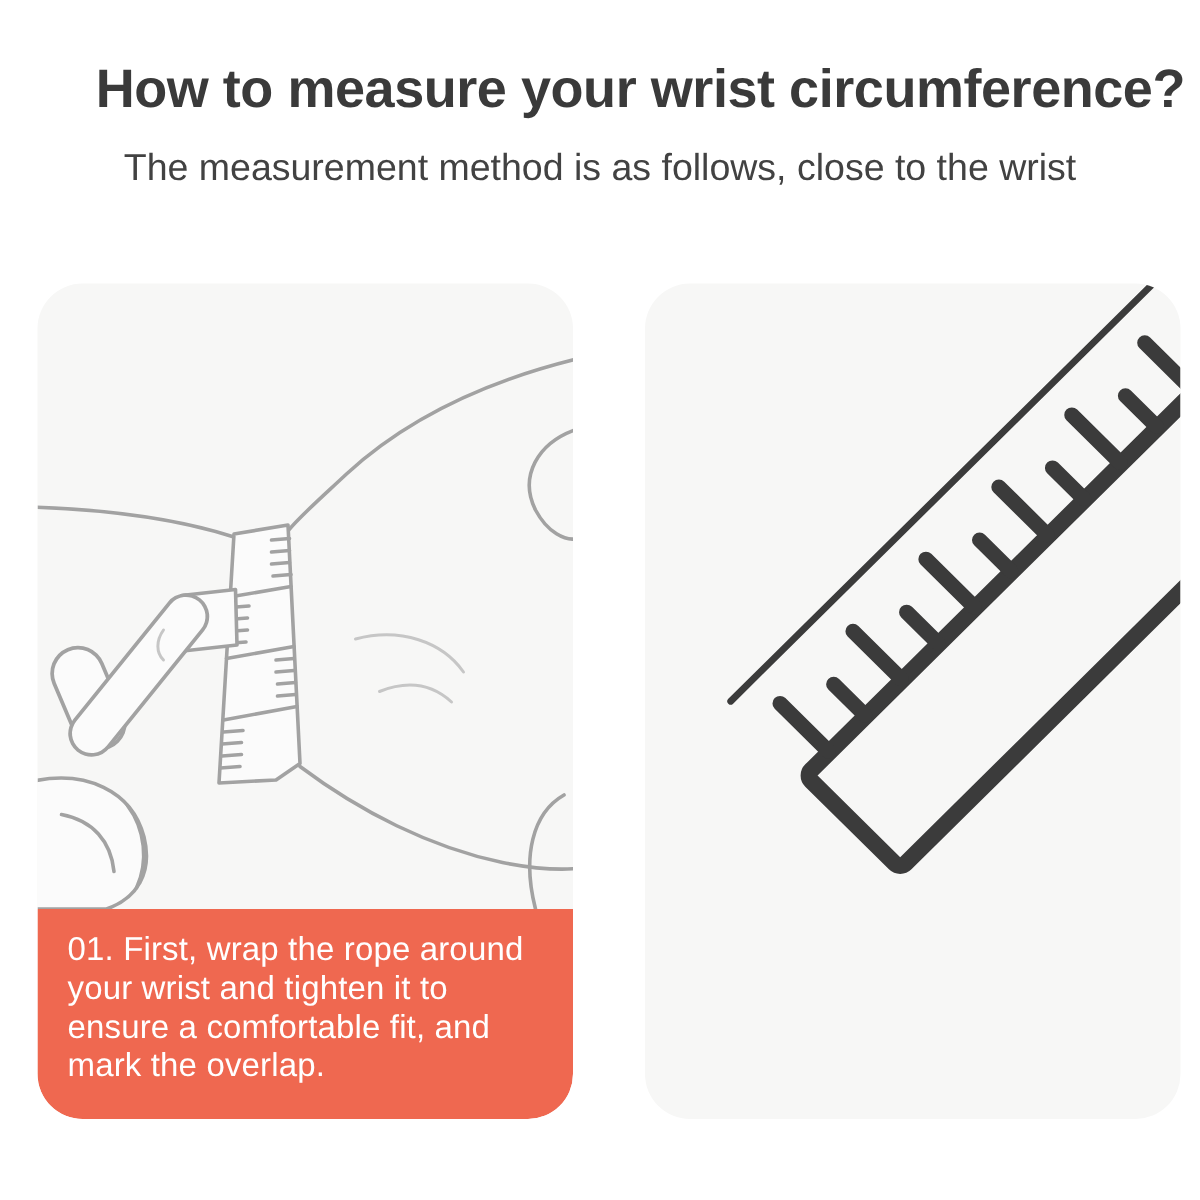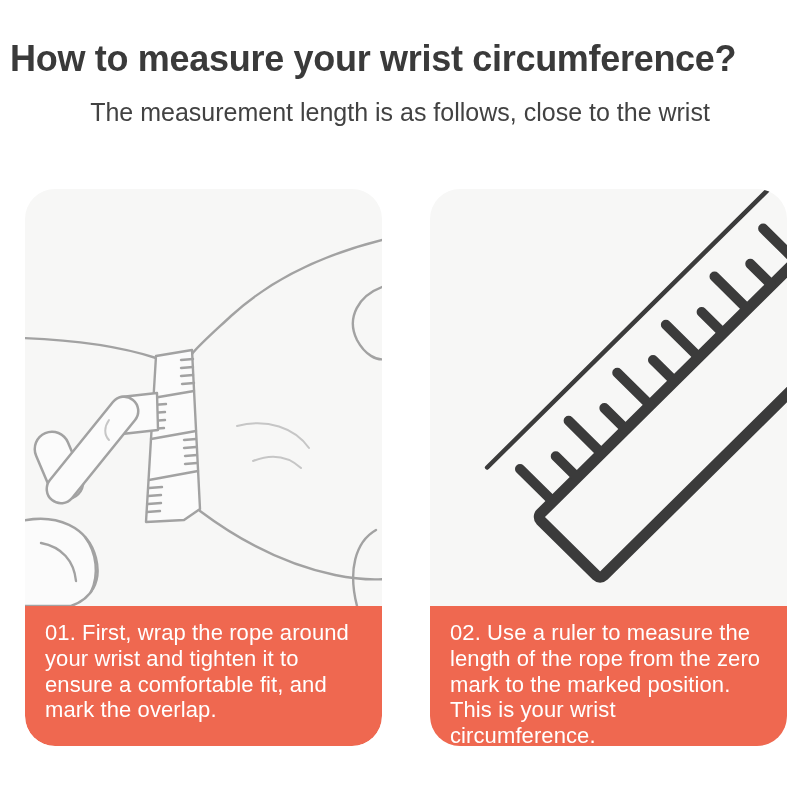--- a/index.html
+++ b/index.html
@@ -3,21 +3,21 @@
 <meta charset="utf-8">
 <style>
   html,body{margin:0;padding:0;}
   body{
     width:800px;height:800px;background:#ffffff;
     font-family:"Liberation Sans","DejaVu Sans",sans-serif;
     overflow:hidden;
   }
   .page{width:800px;height:800px;}
   .title{
-    margin:38px 10px 0;text-align:left;
+    margin:38px 10px 0;text-align:right;
     font-size:36px;font-weight:700;letter-spacing:-0.3px;
     color:var(--heading-text,#3a3a3a);line-height:1.15;
   }
   .subtitle{
     margin:19px 10px 0;text-align:center;
     font-size:25px;font-weight:400;color:#424242;line-height:1.15;
   }
   .panels{
     display:flex;gap:48px;padding:0 25px;margin-top:62px;
   }
@@ -44,21 +44,21 @@
   .art .fingerfill{stroke:#fbfbfb;}
   .dark{stroke:var(--ruler,#3b3b3b);fill:none;
         stroke-linecap:round;stroke-linejoin:round;}
 </style>
 </head>
 <body>
 
 <div class="page">
 
   <h1 class="title">How to measure your wrist circumference?</h1>
-  <p class="subtitle">The measurement length is as follows, close to the wrist</p>
+  <p class="subtitle">The measurement method is as follows, close to the wrist</p>
 
   <div class="panels">
 
     <section class="panel">
       <div class="illustration">
         <svg viewBox="0 0 357 417" preserveAspectRatio="none">
           <g class="art">
 
             <path d="M -4,149 C 55,151 100,159 131,169"></path>
 
@@ -129,17 +129,16 @@
                 <line x1="294" y1="-1" x2="294" y2="-46"></line>
                 <line x1="328" y1="-1" x2="328" y2="-30"></line>
                 <line x1="362" y1="-1" x2="362" y2="-46"></line>
                 <line x1="396" y1="-1" x2="396" y2="-30"></line>
                 <line x1="430" y1="-1" x2="430" y2="-46"></line>
               </g>
             </g>
           </g>
         </svg>
       </div>
-      <div class="caption">02. Use a ruler to measure the length of the rope from the zero mark to the marked position. This is your wrist circumference.</div>
     </section>
 
   </div>
 </div>
 
 </body></html>

